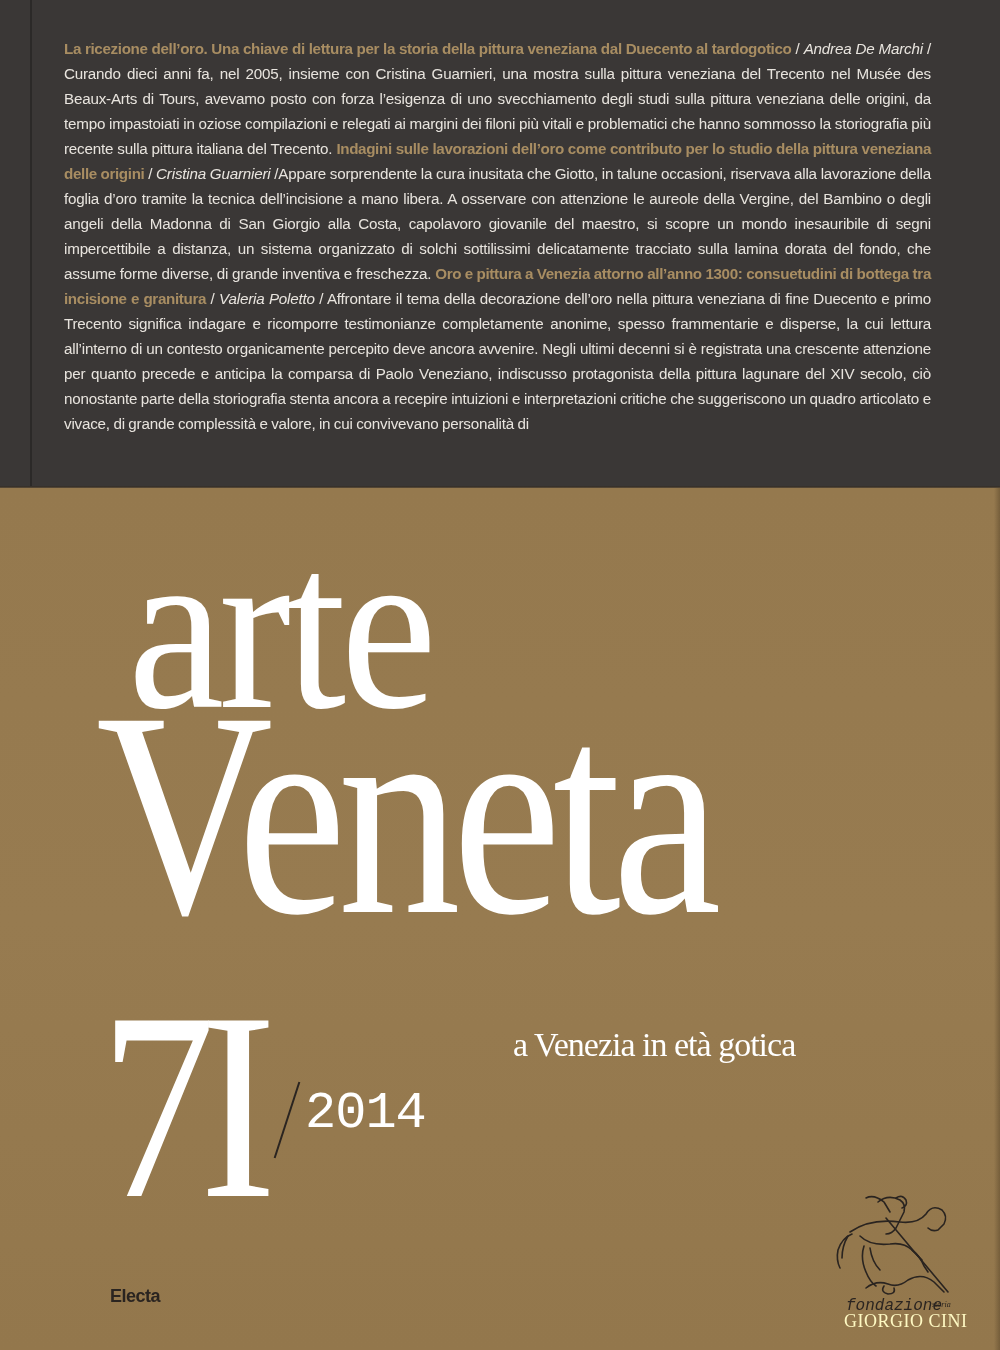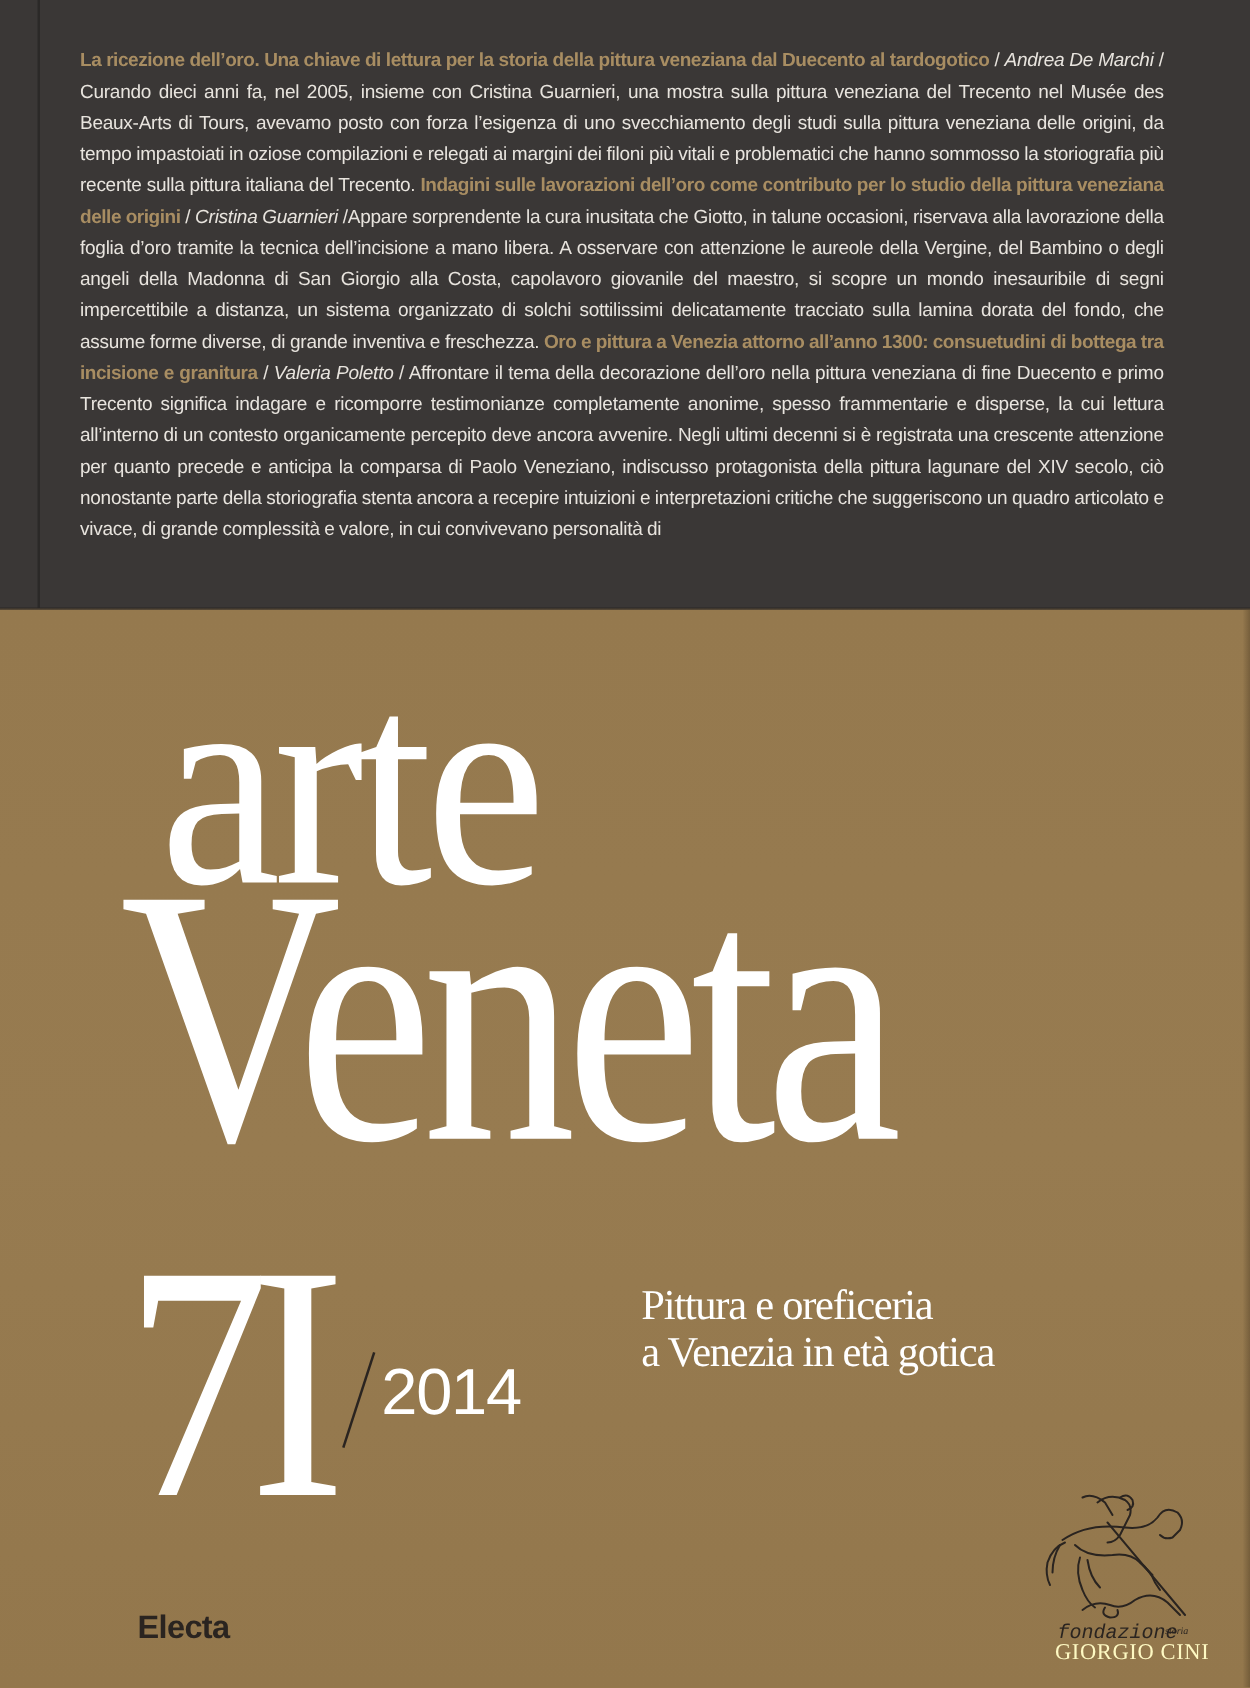--- a/index.html
+++ b/index.html
@@ -55,33 +55,33 @@
     position: absolute; left: 100px; top: 972px;
     font-family: "Liberation Serif", serif; font-size: 268px; line-height: 1;
     color: #ffffff; letter-spacing: -18px; transform: scaleX(0.86); transform-origin: left top;
   }
   .issue-slash {
     position: absolute; left: 286px; top: 1080px; width: 2px; height: 80px;
     background: #2a2420; transform: rotate(18deg); transform-origin: center;
   }
   .issue-year {
     position: absolute; left: 305px; top: 1088px;
-    font-family: Liberation Sans, sans-serif; font-size: 52px; line-height: 1;
+    font-family: Liberation Mono, monospace; font-size: 52px; line-height: 1;
     color: #ffffff; letter-spacing: -1px;
   }
   .subtitle {
     position: absolute; left: 513px; top: 1026px;
     font-family: "Liberation Serif", serif; font-size: 34px; line-height: 38px;
     color: #ffffff; letter-spacing: -1px;
   }
   .subtitle div { white-space: nowrap; }
   .publisher {
     position: absolute; left: 110px; top: 1286px;
     font-family: "Liberation Sans", sans-serif; font-weight: bold;
-    font-size: 26px; color: #2a2420; letter-spacing: -0.5px;
+    font-size: 18px; color: #2a2420; letter-spacing: -0.5px;
   }
   .foundation {
     position: absolute; left: 820px; top: 1192px; width: 150px; height: 150px;
   }
   .foundation svg { position: absolute; left: 10px; top: 0; }
   .f-fond {
     position: absolute; left: 846px; top: 1297px;
     font-family: Liberation Mono, monospace; font-style: italic;
     font-size: 16px; color: #2a2420;
   }
@@ -109,21 +109,20 @@
 <div class="cover"></div>
 
 <h1 class="title-arte">arte</h1>
 <h1 class="title-veneta">Veneta</h1>
 
 <div class="issue">7I</div>
 <div class="issue-slash"></div>
 <div class="issue-year">2014</div>
 
 <div class="subtitle">
-  <div>Pittura e oreficeria</div>
   <div>a Venezia in età gotica</div>
 </div>
 
 <div class="publisher">Electa</div>
 
 <div class="foundation">
   <svg width="130" height="105" viewBox="0 0 130 105">
     <g fill="none" stroke="#2a2420" stroke-width="1.6" stroke-linecap="round" stroke-linejoin="round">
 
       <path d="M48 10 q10 -8 22 -2 q6 4 4 12 l-8 16 q-4 6 -10 6"></path>

